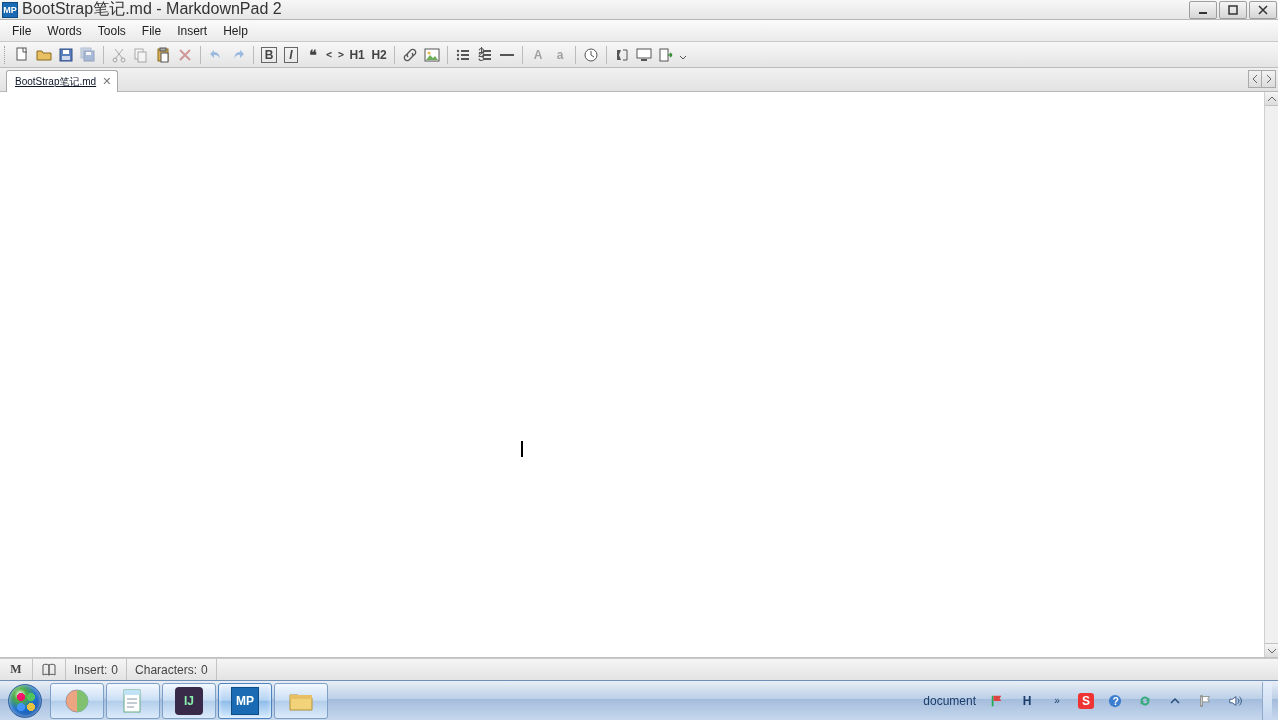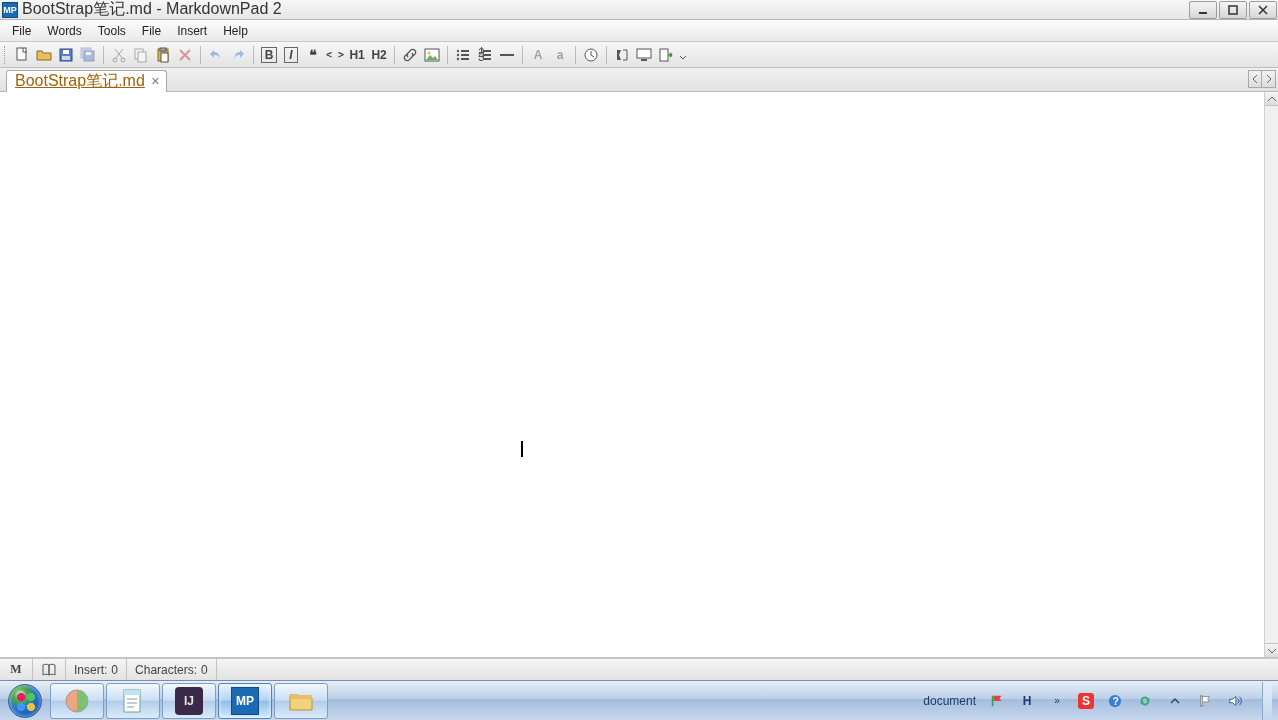--- a/index.html
+++ b/index.html
@@ -23,21 +23,21 @@
 .tbtn { width:20px; height:20px; display:flex; align-items:center; justify-content:center; border:1px solid transparent; border-radius:2px; }
 .tbtn svg { width:16px; height:16px; }
 .disabled { opacity:0.45; }
 .tgrip { width:4px; height:18px; border-left:1px dotted #9e9e9e; margin-right:2px; }
 .tbtn.txt { font-family: Georgia, serif; font-weight:bold; width:auto; min-width:20px; font-size:11px; color:#444; }
 
 
 .tabstrip { height:24px; background:linear-gradient(to bottom,#f1f1f1,#e2e2e2); border-bottom:1px solid #b8b8b8; display:flex; align-items:flex-end; padding-left:6px; position:relative; }
 .tab { height:22px; background:linear-gradient(to bottom,#fafafa,#ececec); border:1px solid #a9a9a9; border-bottom:none; border-radius:3px 3px 0 0; display:flex; align-items:center; padding:0 6px 0 8px; margin-right:2px; position:relative; top:1px; }
 .tab.active { background:#fff; }
-.tab .tabname { color:#a16207; text-decoration:underline; font-size:16px; }
+.tab .tabname { color:#0f172a; text-decoration:underline; font-size:10px; }
 .tab .closex { margin-left:6px; color:#7a7a7a; font-size:11px; cursor:pointer; }
 .tabnav { position:absolute; right:2px; top:2px; display:flex; }
 .tabnav .nav { width:14px; height:18px; background:linear-gradient(to bottom,#f2f2f2,#dcdcdc); border:1px solid #a9a9a9; display:flex; align-items:center; justify-content:center; }
 .tabnav .nav + .nav { border-left:none; }
 
 
 .editor-wrap { position:relative; height:566px; border-bottom:1px solid #c0c0c0; background:#fff; }
 .editor { width:calc(100% - 14px); height:100%; border:none; outline:none; resize:none; font-family: Consolas, monospace; font-size:13px; padding:4px 6px; background:#fff; }
 .vscroll { position:absolute; right:0; top:0; width:14px; height:100%; background:#f0f0f0; border-left:1px solid #cfcfcf; }
 .vscroll .arrow { height:14px; background:linear-gradient(to bottom,#f5f5f5,#dcdcdc); border-bottom:1px solid #c2c2c2; display:flex; align-items:center; justify-content:center; }
@@ -331,21 +331,21 @@
       </svg>
     </div>
   <div class="taskbtn">
       <svg class="ico" viewBox="0 0 28 28">
         <rect x="5" y="3" width="16" height="22" fill="#fff" stroke="#6a8"></rect>
         <rect x="5" y="3" width="16" height="5" fill="#bfe3f5"></rect>
         <path d="M8 12h10M8 16h10M8 20h7" stroke="#89a"></path>
       </svg>
     </div>
   <div class="taskbtn">
-      <div class="ico" style="background:#3a2a4a;border-radius:4px;display:flex;align-items:center;justify-content:center;color:#e5e5e5;font-weight:bold;font-size:12px;">IJ</div>
+      <div class="ico" style="background:#3a2a4a;border-radius:4px;display:flex;align-items:center;justify-content:center;color:#86efac;font-weight:bold;font-size:12px;">IJ</div>
     </div>
   <div class="taskbtn active">
       <div class="ico" style="background:#1a6bb3;border:1px solid #0d4c85;display:flex;align-items:center;justify-content:center;color:#fff;font-weight:bold;font-size:12px;">MP</div>
     </div>
   <div class="taskbtn">
       <svg class="ico" viewBox="0 0 28 28">
         <path d="M3 8h8l2 3h12v12H3z" fill="#f3d37a" stroke="#b3923a"></path>
         <rect x="3" y="8" width="22" height="4" fill="#e8c063"></rect>
       </svg>
     </div>

